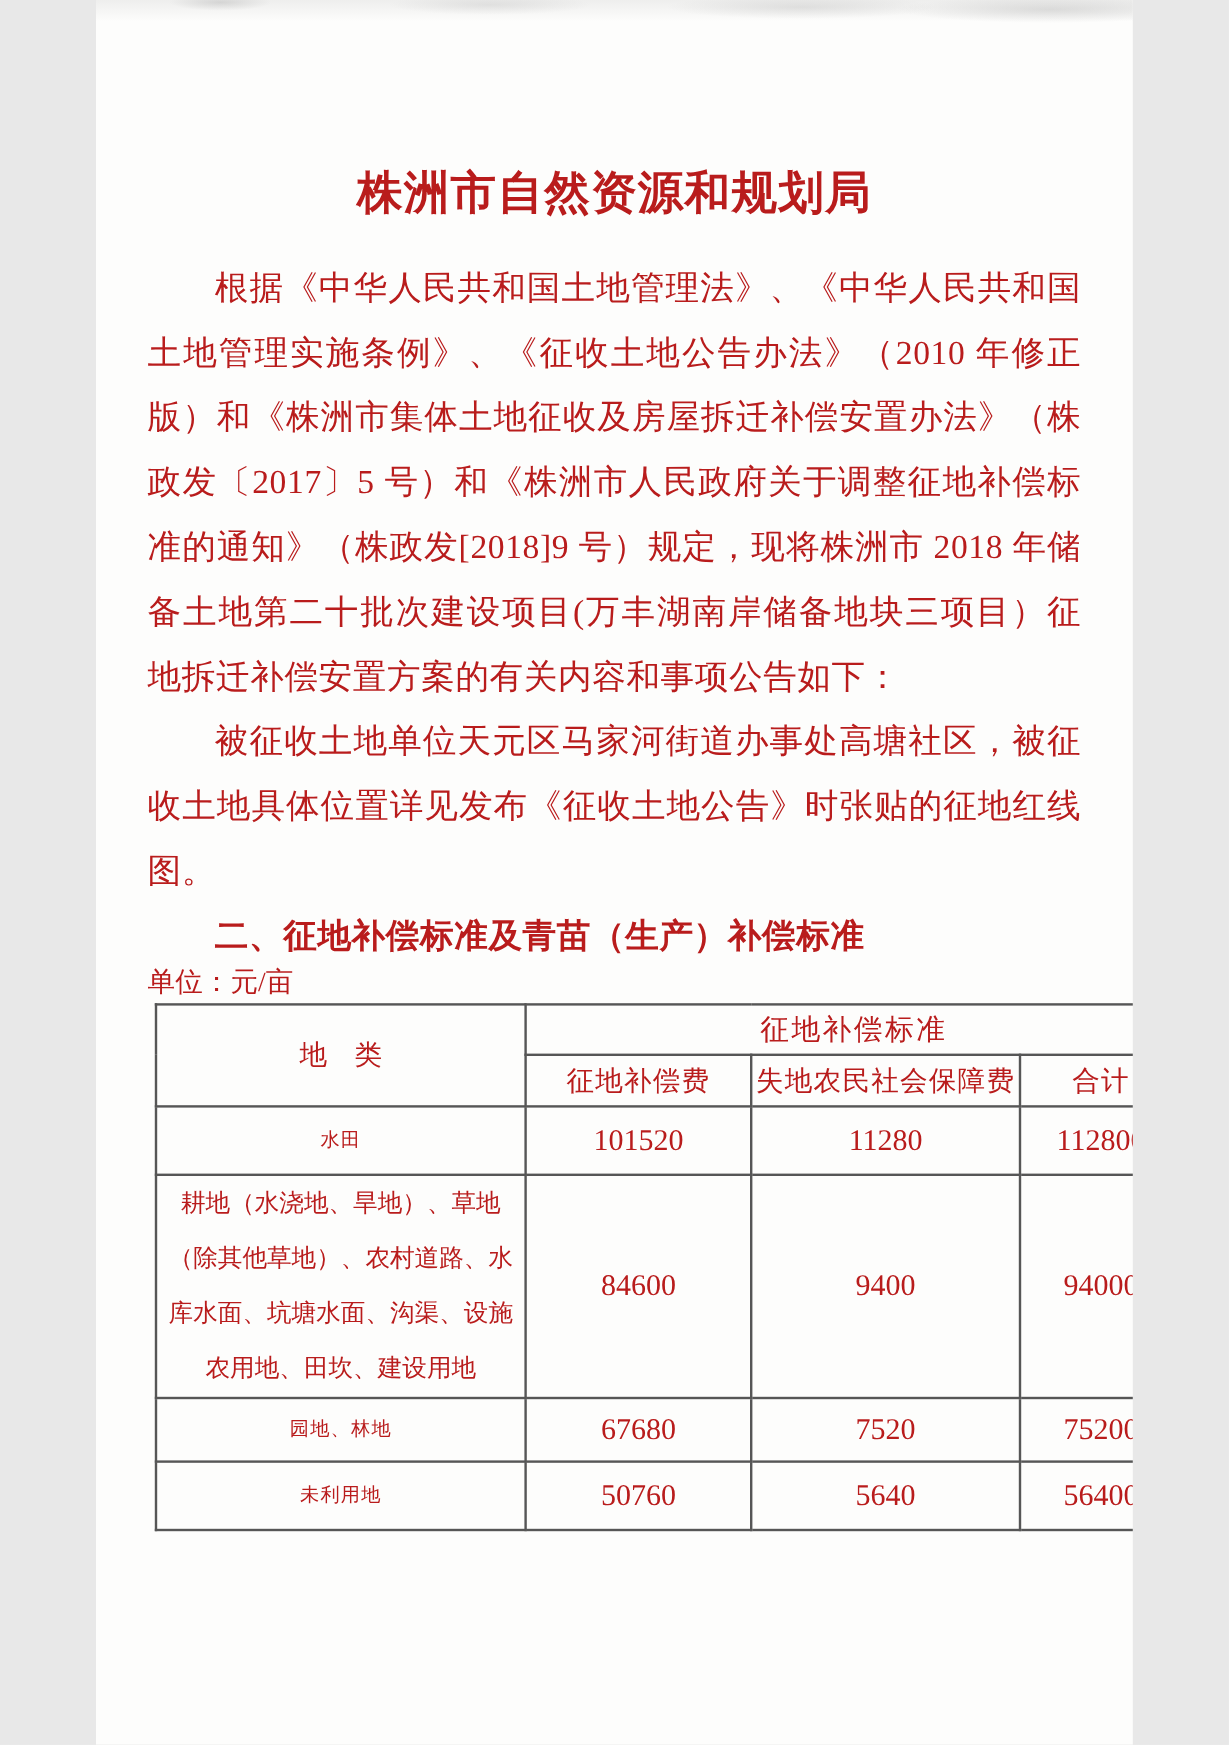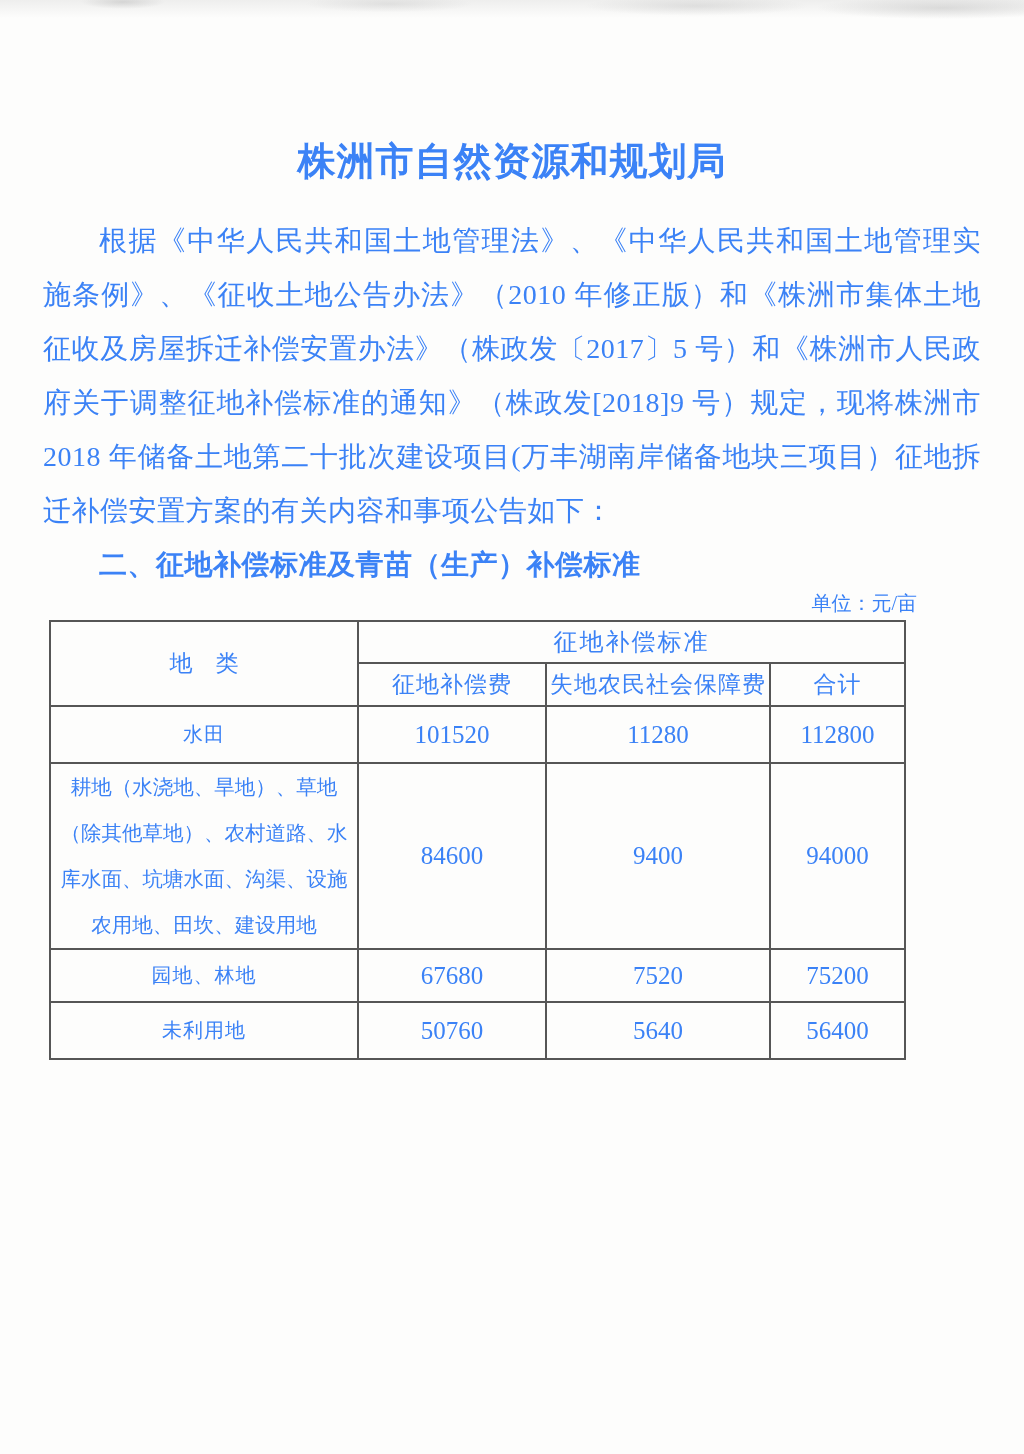--- a/index.html
+++ b/index.html
@@ -1,23 +1,23 @@
 <!DOCTYPE html>
 <html><head>
 <meta charset="utf-8">
 <style>
   html, body { margin: 0; padding: 0; background: #e8e8e8; }
   .page {
     position: relative;
-    width: 1024px;
+    width: 864px;
     height: 1454px;
     margin: 0 auto;
     background: #fdfdfc;
     overflow: hidden;
-    color: #3b82f6;
+    color: #b91c1c;
     font-family: "Liberation Serif", "DejaVu Serif", serif;
   }
   
   .scan-noise {
     position: absolute;
     top: 0; left: 0; right: 0;
     height: 30px;
     background:
       radial-gradient(60px 10px at 12% 2px, rgba(150,150,150,0.30), rgba(150,150,150,0) 70%),
       radial-gradient(120px 12px at 38% 4px, rgba(160,160,160,0.22), rgba(160,160,160,0) 70%),
@@ -44,23 +44,23 @@
     font-size: 28px;
     line-height: 54px;
     text-align: justify;
     text-indent: 2em;
     letter-spacing: 0.5px;
   }
   .intro { margin-top: 20px; }
   .heading { font-weight: bold; }
   .unit-label {
     margin-top: -6px;
-    font-size: 20px;
+    font-size: 23px;
     line-height: 34px;
-    text-align: right;
+    text-align: left;
     padding-right: 64px;
   }
   table.comp {
     width: 855px;
     margin: 0 auto 0 6px;
     border-collapse: collapse;
     table-layout: fixed;
   }
   table.comp th, table.comp td {
     border: 2px solid #565656;
@@ -68,21 +68,21 @@
     vertical-align: middle;
     font-weight: normal;
     padding: 0;
   }
   th.group-head { height: 40px; font-size: 24px; letter-spacing: 2px; border-radius: 20px; }
   th.land-head  { font-size: 23px; }
   th.sub-head   { height: 41px; font-size: 23px; letter-spacing: 1px; }
   tr.row-short td { height: 55px; }
   tr.row-mid   td { height: 51px; }
   tr.row-tall  td { height: 173px; }
-  td.land { font-size: 20px; letter-spacing: 1px; }
+  td.land { font-size: 16px; letter-spacing: 1px; }
   td.num  { font-size: 25px; }
   td.land-multi {
     font-size: 20.5px;
     line-height: 46px;
     text-align: justify;
     text-align-last: center;
     padding: 0 9px;
     letter-spacing: 0px;
   }
 </style>
@@ -93,20 +93,21 @@
   <div class="scan-noise"></div>
 
   <div class="titles">
     <div class="title-line">株洲市自然资源和规划局</div>
   </div>
 
   <div class="content">
     <p class="para intro">根据《中华人民共和国土地管理法》、《中华人民共和国土地管理实施条例》、《征收土地公告办法》（2010 年修正版）和《株洲市集体土地征收及房屋拆迁补偿安置办法》（株政发〔2017〕5 号）和《株洲市人民政府关于调整征地补偿标准的通知》（株政发[2018]9 号）规定，现将株洲市 2018 年储备土地第二十批次建设项目(万丰湖南岸储备地块三项目）征地拆迁补偿安置方案的有关内容和事项公告如下：</p>
 
 
+    <p class="para">被征收土地单位天元区马家河街道办事处高塘社区，被征收土地具体位置详见发布《征收土地公告》时张贴的征地红线图。</p>
 
     <p class="heading">二、征地补偿标准及青苗（生产）补偿标准</p>
 
     <div class="unit-label">单位：元/亩</div>
 
     <table class="comp">
       <colgroup>
         <col style="width:308px">
         <col style="width:188px">
         <col style="width:224px">

